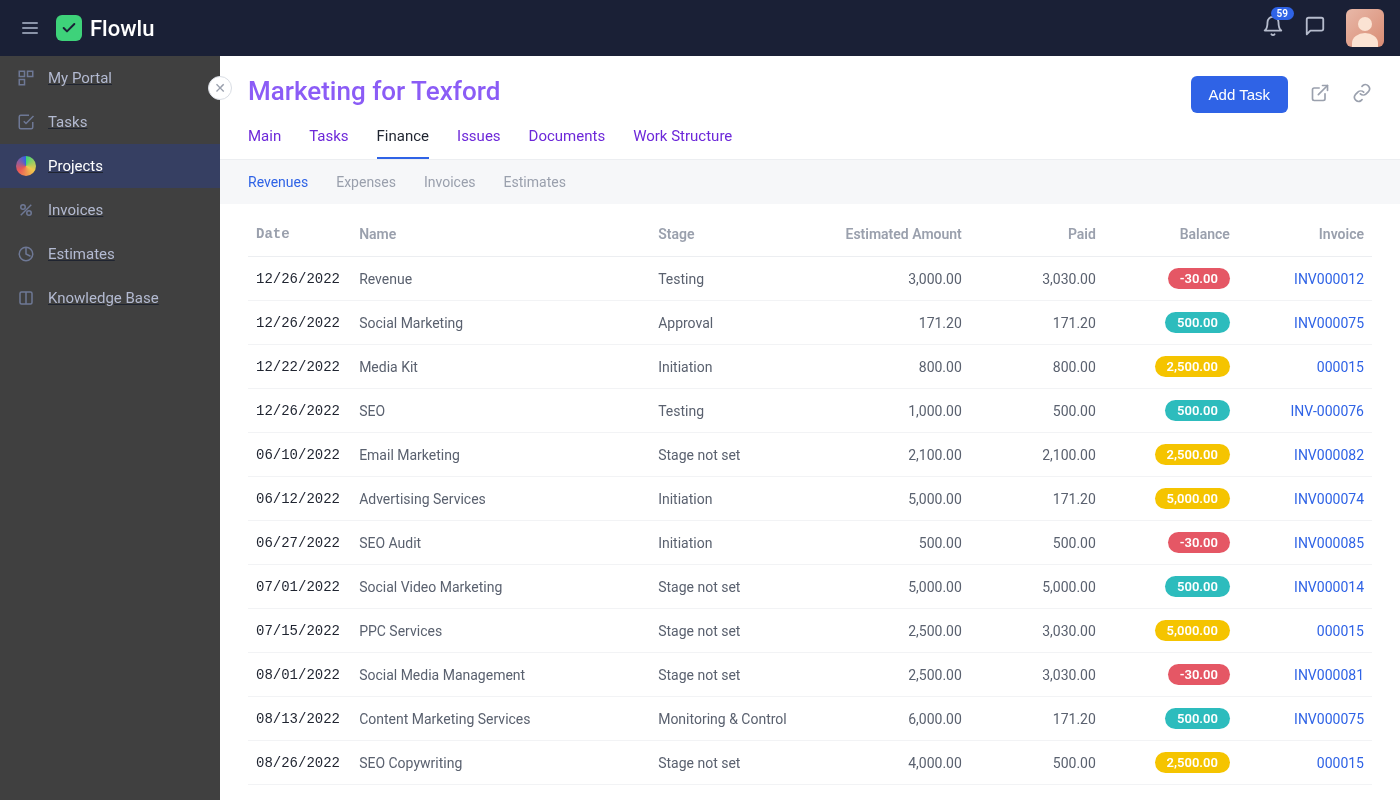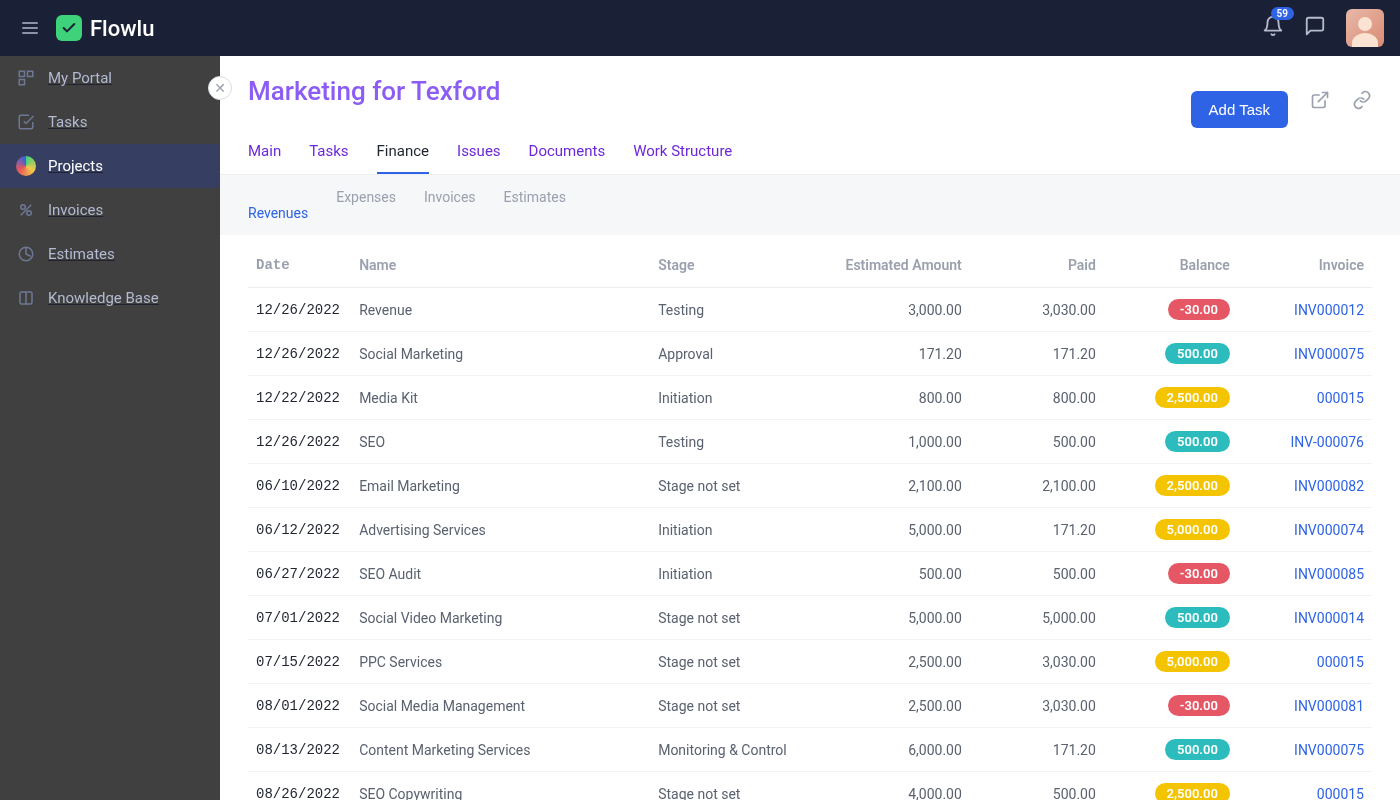--- a/index.html
+++ b/index.html
@@ -26,31 +26,31 @@
 .side-icon { width: 20px; height: 20px; display:flex; align-items:center; justify-content:center; }
 .side-icon svg { stroke: #6e7895; }
 .side-icon.projects { background: conic-gradient(from 0deg, #3ed27a, #f2c94c, #eb5757, #2f63e6); border-radius: 50%; }
 
 .main { flex: 1; position: relative; background: #fff; }
 .close-btn { position: absolute; left: -12px; top: 20px; width: 24px; height: 24px; border-radius: 50%; background: #fff; border: 1px solid #d9dde4; display:flex; align-items:center; justify-content:center; cursor:pointer; color:#9aa0ad; font-size:14px; }
 
 .header-row { display:flex; align-items:flex-start; padding: 20px 28px 0 28px; }
 .page-title { font-size: 26px; font-weight: 500; color: #8b5cf6; }
 .header-actions { margin-left:auto; display:flex; align-items:center; gap:22px; }
-.add-task-btn { background:#2f63e6; color:#fff; border:none; border-radius:6px; padding:10px 18px; font-size:15px; font-weight:500; cursor:pointer;margin-top:15px; }
+.add-task-btn { background:#2f63e6; color:#fff; border:none; border-radius:6px; padding:10px 18px; font-size:15px; font-weight:500; cursor:pointer; }
 .icon-btn { color:#9aa0ad; cursor:pointer; }
 
 .tabs { display:flex; gap:28px; padding: 14px 28px 0 28px; border-bottom:1px solid #eceef1; }
 .tab { padding-bottom:12px; color:#6d28d9; font-size:15px; cursor:pointer; border-bottom:2px solid transparent; }
 .tab.active { color:#1f2430; border-bottom-color:#2f63e6; }
 
 .subtabs-wrap { background:#f6f7f9; }
 .subtabs { display:flex; gap:28px; padding: 14px 28px; }
 .subtab { color:#9aa0ad; font-size:14px; cursor:pointer; }
-.subtab.active { color:#2f63e6;margin-top:16px; }
+.subtab.active { color:#2f63e6; }
 
 .table-wrap { padding: 8px 28px 0 28px; }
 table { width:100%; border-collapse:collapse; font-size:14px; }
 th { text-align:left; padding: 14px 8px; color:#9aa0ad; font-weight:600; border-bottom:1px solid #eceef1; }
 th.r, td.r { text-align:right; }
 td { padding: 11px 8px; border-bottom:1px solid #f2f3f5; color:#5a616f; }
 td.date { color:#1f2430; }
 td.inv { color:#2f63e6; text-align:right; cursor:pointer; }
 .pill { display:inline-block; padding:3px 12px; border-radius:14px; color:#fff; font-weight:600; font-size:13px; }
 .pill.neg { background:#e55765; }

